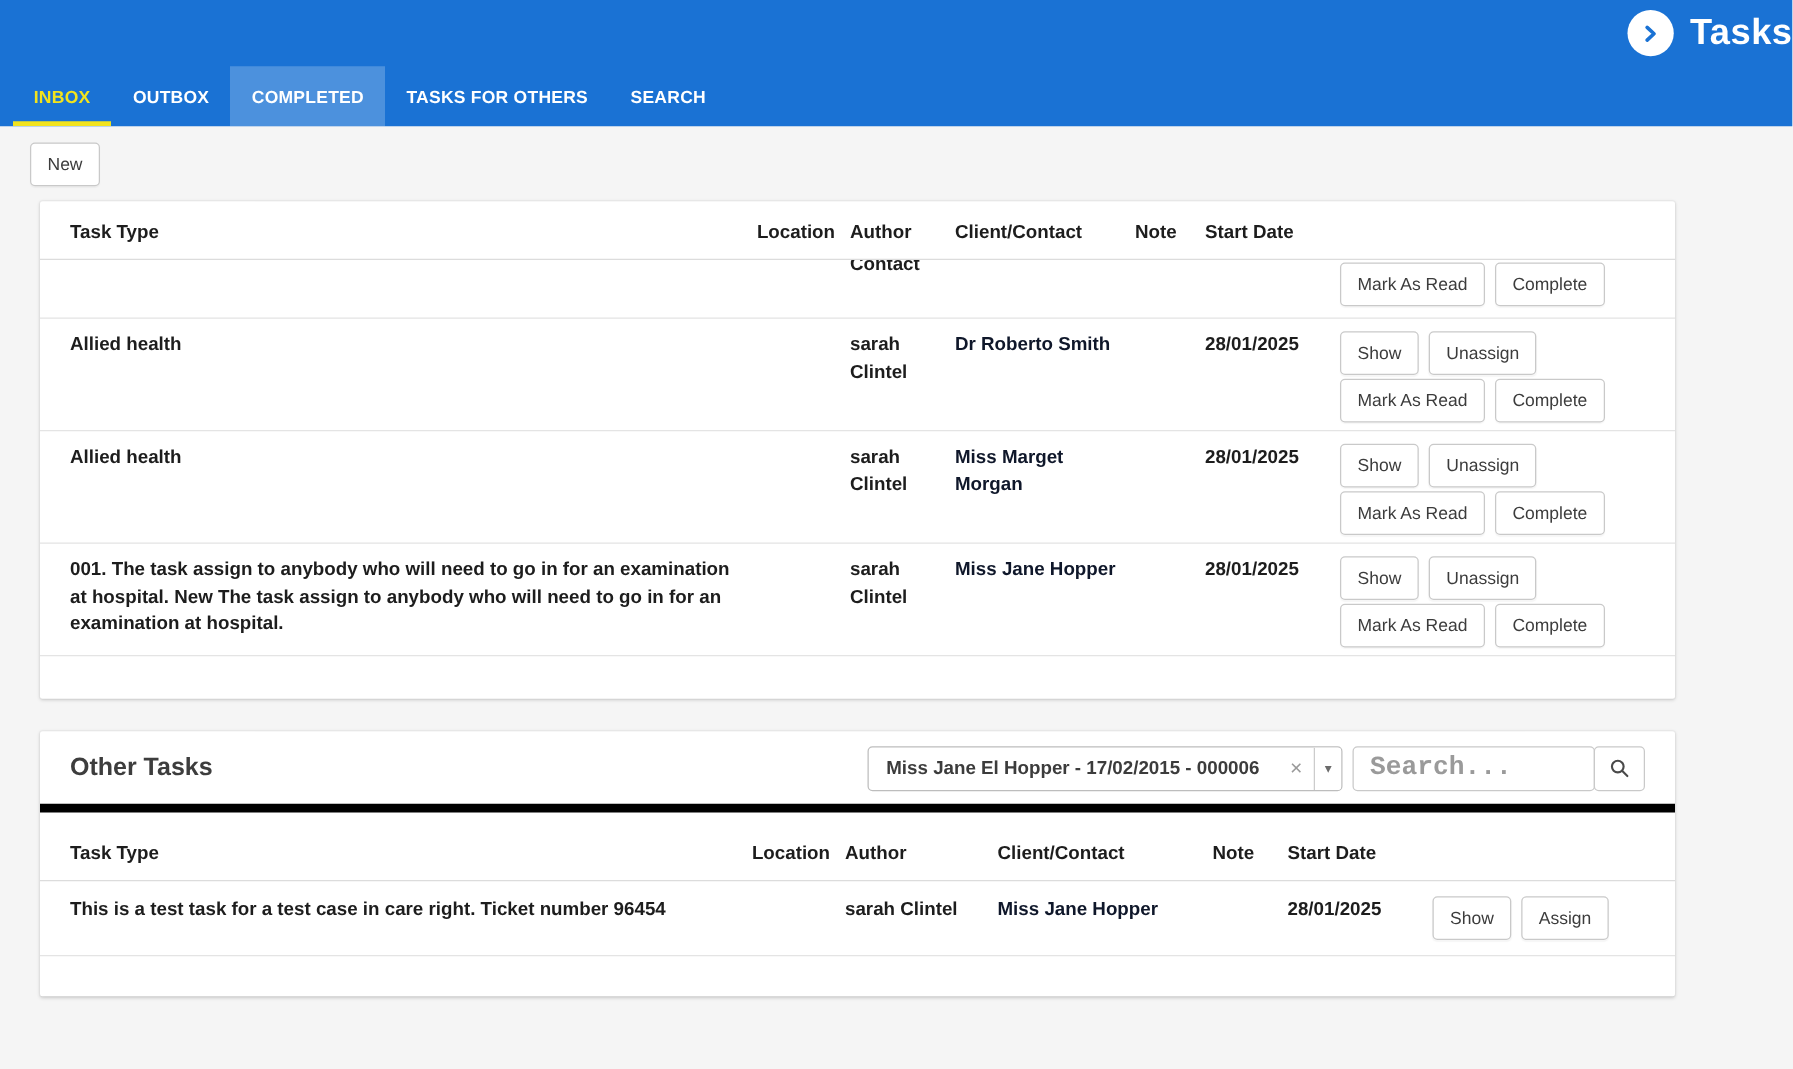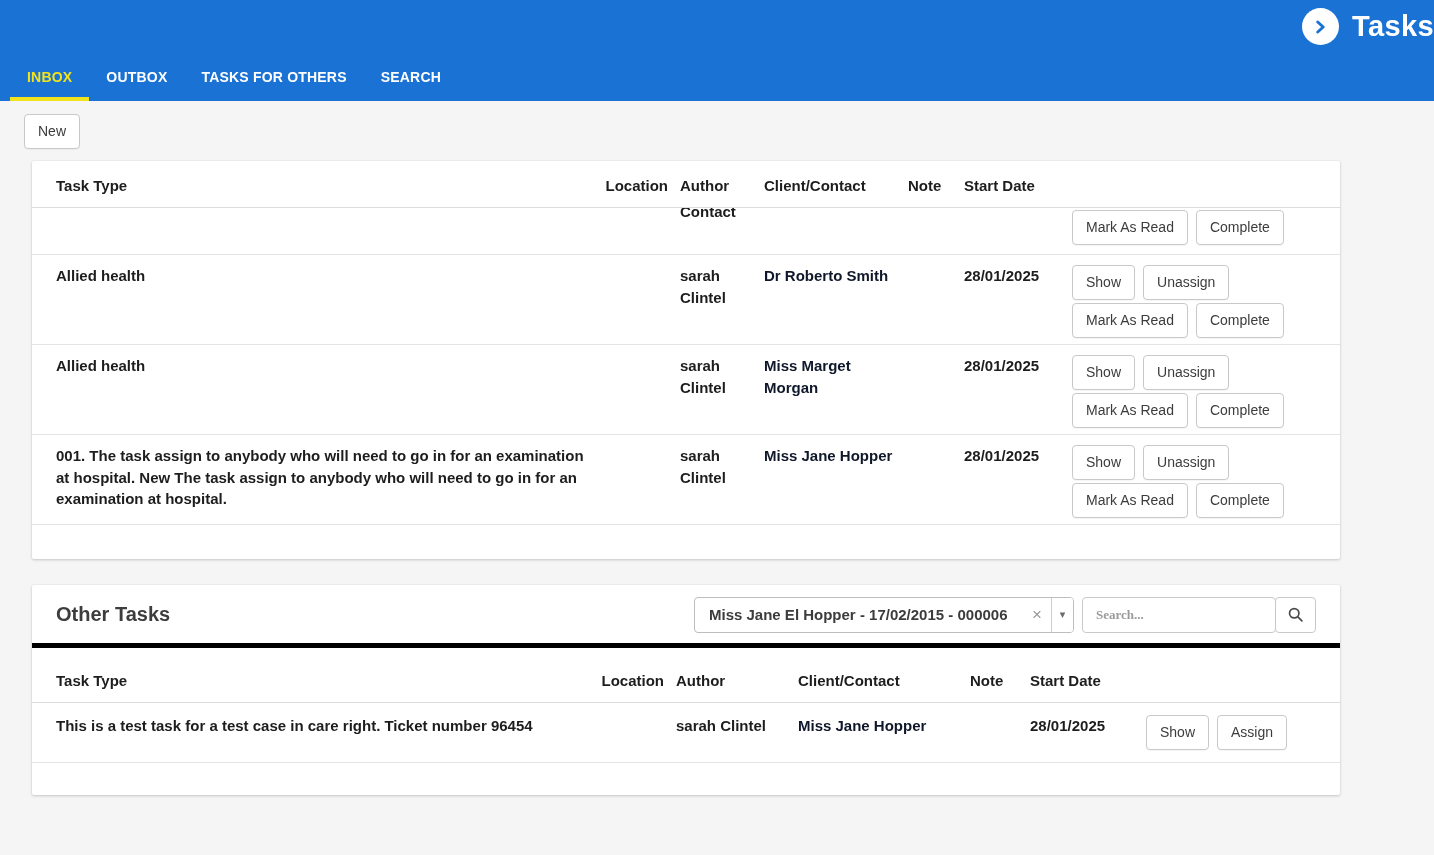--- a/index.html
+++ b/index.html
@@ -66,21 +66,21 @@
   .actions { display:flex; flex-wrap:wrap; gap:3px 8px; align-content:flex-start; }
 
   
   .row-partial { height:47px; overflow:hidden; padding-top:0; padding-bottom:0; border-bottom:1px solid #e4e4e4; }
   .row-partial .clipped-author { display:block; transform:translateY(-7px); }
   .row-partial .actions { margin-top:2px; }
 
   
   .card-toolbar {
     display:flex; align-items:center; padding:12px 24px 10px;
-    border-bottom:5px solid #000000;
+    border-bottom:7px solid #000000;
     justify-content:space-between;
   }
   .card-toolbar h2 { font-size:20px; font-weight:700; color:#3d3d3d; margin:0; flex:none; }
   .filter-group { margin-left:auto; display:flex; align-items:center; }
 
   .select2 {
     width:380px; height:36px; background:#fff; border:1px solid #bdbdbd; border-radius:4px;
     display:flex; align-items:center; overflow:hidden; cursor:pointer;
   }
   .select2-value {
@@ -90,22 +90,22 @@
   .select2-clear { color:#9a9a9a; font-size:17px; padding:0 9px; cursor:pointer; flex:none; }
   .select2-arrow {
     width:22px; align-self:stretch; border-left:1px solid #ccc;
     display:flex; align-items:center; justify-content:center;
     color:#6b6b6b; font-size:11px; background:#fff; flex:none; cursor:pointer;
   }
 
   .search-group { display:flex; align-items:center; margin-left:8px; }
   .search-input {
     width:194px; height:36px; border:1px solid #c9c9c9; border-radius:4px;
-    padding:0 13px; font-size:13px; font-weight:700; color:#333;
-    font-family:Liberation Serif, serif; outline:none;
+    padding:0 13px; font-size:21px; font-weight:700; color:#333;
+    font-family:Liberation Mono, monospace; outline:none;
   }
   .search-input::placeholder { color:#9a9a9a; font-weight:700; }
   .search-btn {
     width:41px; height:36px; margin-left:-1px; background:#fff;
     border:1px solid #c9c9c9; border-radius:4px;
     display:flex; align-items:center; justify-content:center; cursor:pointer; padding:0;
   }
 </style>
 </head>
 <body>
@@ -115,20 +115,21 @@
     <span class="logo">
       <svg width="22" height="22" viewBox="0 0 24 24" fill="none">
         <path d="M9.5 6.5 L15.5 12 L9.5 17.5" stroke="#1a72d4" stroke-width="3.2" stroke-linecap="round" stroke-linejoin="round"></path>
       </svg>
     </span>
     <h1 class="app-title">Tasks</h1>
   </div>
   <nav class="tabs">
     <div class="tab tab--active">INBOX</div>
     <div class="tab">OUTBOX</div>
+    <div class="tab tab--selected">COMPLETED</div>
     <div class="tab">TASKS FOR OTHERS</div>
     <div class="tab">SEARCH</div>
   </nav>
 </header>
 
 <main>
   <button class="btn new-btn">New</button>
 
   
   <section class="card card--inbox">

